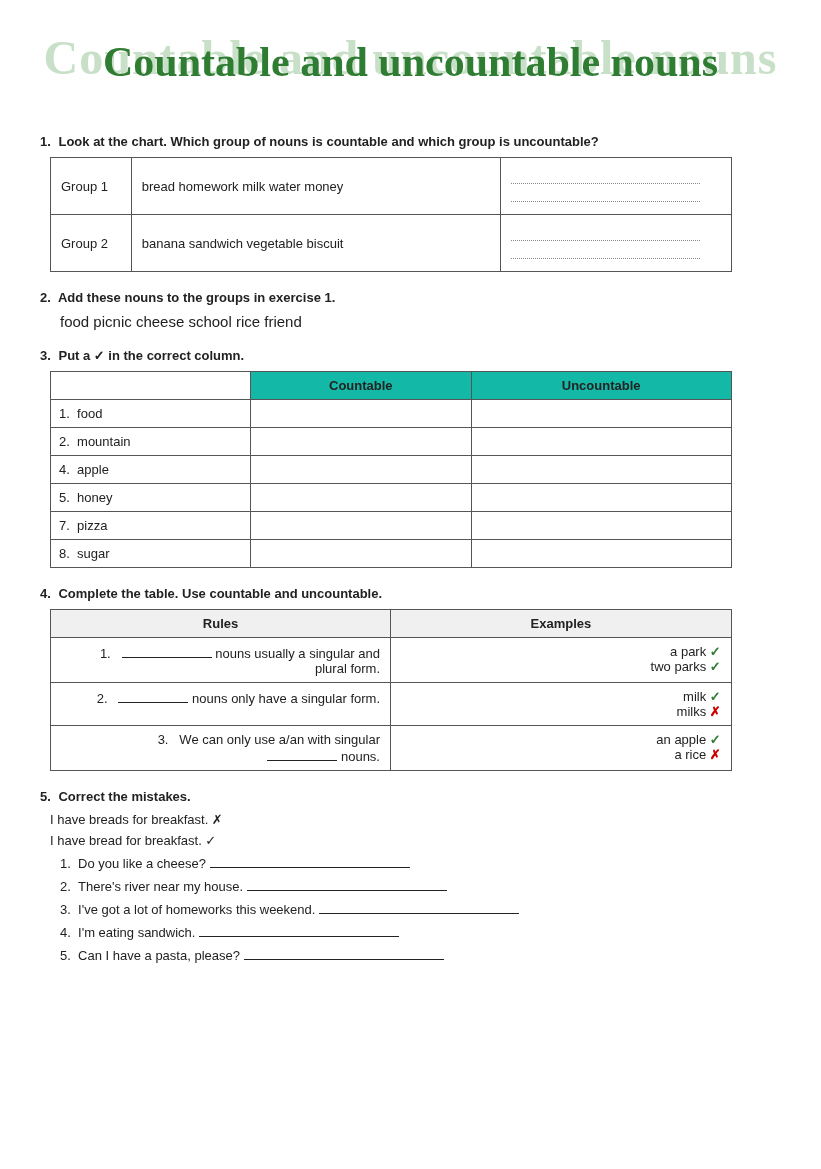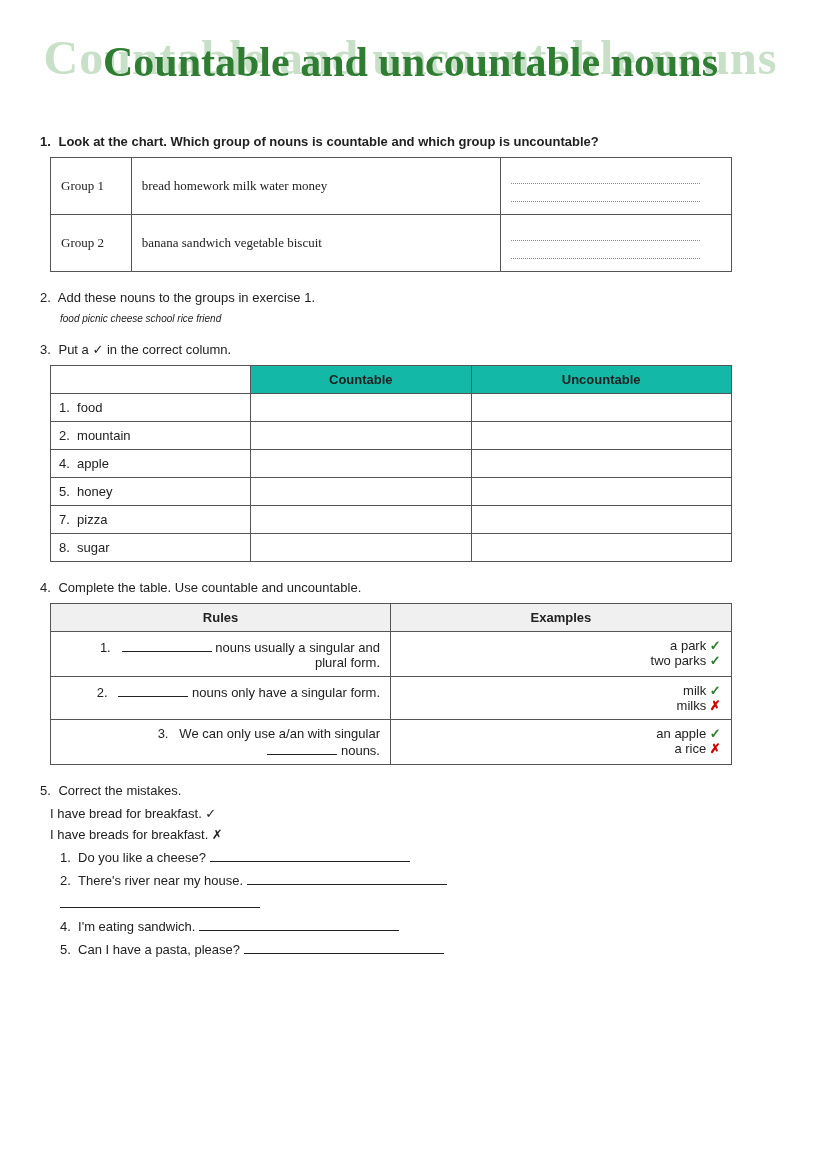--- a/index.html
+++ b/index.html
@@ -50,21 +50,20 @@
       font-weight: bold;
       margin-bottom: 8px;
     }
     .question-label span.qnum {
       margin-right: 4px;
     }
     table.chart-table {
       border-collapse: collapse;
       width: 92%;
       margin-left: 10px;
-      font-family: Liberation Serif, serif;
     }
     table.chart-table td {
       border: 1px solid #555;
       padding: 8px 10px;
       vertical-align: middle;
     }
     .group-label {
       font-weight: normal;
       width: 70px;
       white-space: nowrap;
@@ -77,22 +76,21 @@
       border-top: none;
     }
     .dotted-line {
       border-bottom: 1px dotted #888;
       width: 90%;
       margin: 4px 0;
       height: 14px;
     }
     .nouns-list {
       margin: 8px 0 8px 20px;
-      font-size: 10px;
-      font-style: italic;
+      font-size: 15px;
     }
     table.check-table {
       border-collapse: collapse;
       width: 92%;
       margin-left: 10px;
     }
     table.check-table th, table.check-table td {
       border: 1px solid #555;
       padding: 6px 10px;
       text-align: center;
@@ -146,21 +144,21 @@
     }
     .mistakes-item {
       margin: 6px 0 6px 20px;
     }
     .example-sentence {
       margin: 6px 0 6px 10px;
       font-size: 13px;
     }
     .checkmark { color: #2e7d32; font-weight: bold; }
     .crossmark { color: #cc0000; font-weight: bold; }
-    .bold-q { font-weight: normal; }
+    .bold-q { font-weight: bold; }
   </style>
 </head>
 <body>
 
 <div class="title-wrapper">
   <div class="title-shadow">Countable and uncountable nouns</div>
   <div class="title-main">Countable and uncountable nouns</div>
 </div>
 
 <div class="question-block">
@@ -297,25 +295,25 @@
     </tbody>
   </table>
 </div>
 
 <div class="question-block" style="margin-top:14px;">
   <div class="question-label bold-q">
     <span class="qnum">5.</span>
     <span>Correct the mistakes.</span>
   </div>
   <div class="example-sentence">
+    <span>I have breads for breakfast. ✗</span>
+  </div>
+  <div class="example-sentence">
     <span>I have bread for breakfast. ✓</span>
-  </div>
-  <div class="example-sentence">
-    <span>I have breads for breakfast. ✗</span>
   </div>
   <div class="mistakes-block" id="exercise5-items">
       <div class="mistakes-item"><span>1.&nbsp;&nbsp;Do you like a cheese?&nbsp;</span><span class="underline-long"></span></div>
       <div class="mistakes-item"><span>2.&nbsp;&nbsp;There's river near my house.&nbsp;</span><span class="underline-long"></span></div>
-      <div class="mistakes-item"><span class="underline-long"></span></div>
+      <div class="mistakes-item"><span>3.&nbsp;&nbsp;I've got a lot of homeworks this weekend.&nbsp;</span><span class="underline-long"></span></div>
       <div class="mistakes-item"><span>4.&nbsp;&nbsp;I'm eating sandwich.&nbsp;</span><span class="underline-long"></span></div>
       <div class="mistakes-item"><span>5.&nbsp;&nbsp;Can I have a pasta, please?&nbsp;</span><span class="underline-long"></span></div>
     </div>
 </div>
 
 </body></html>

